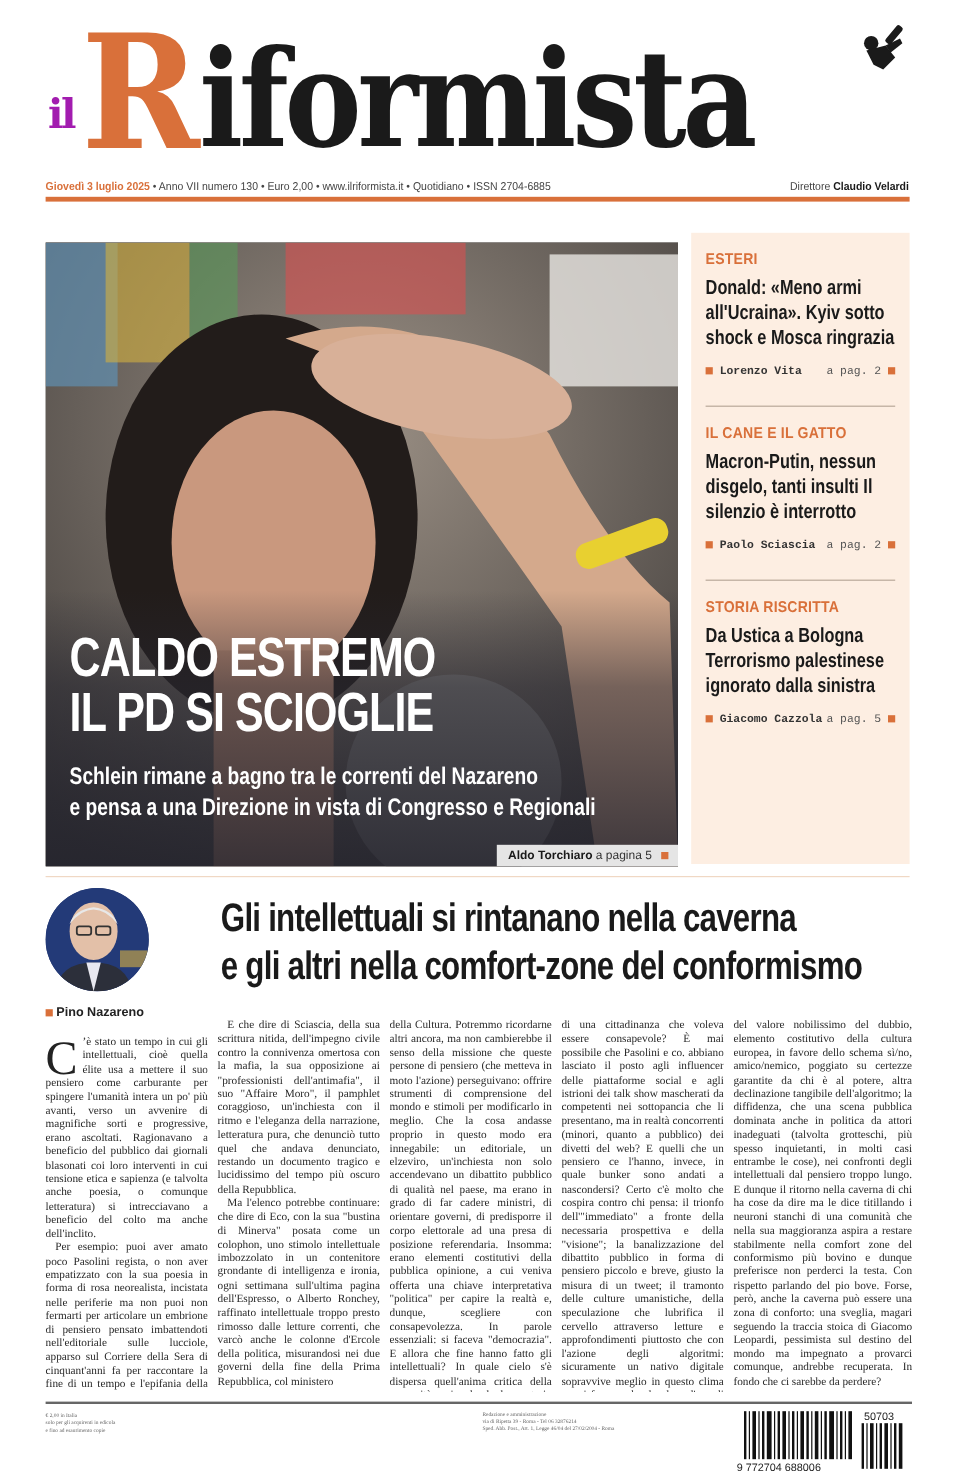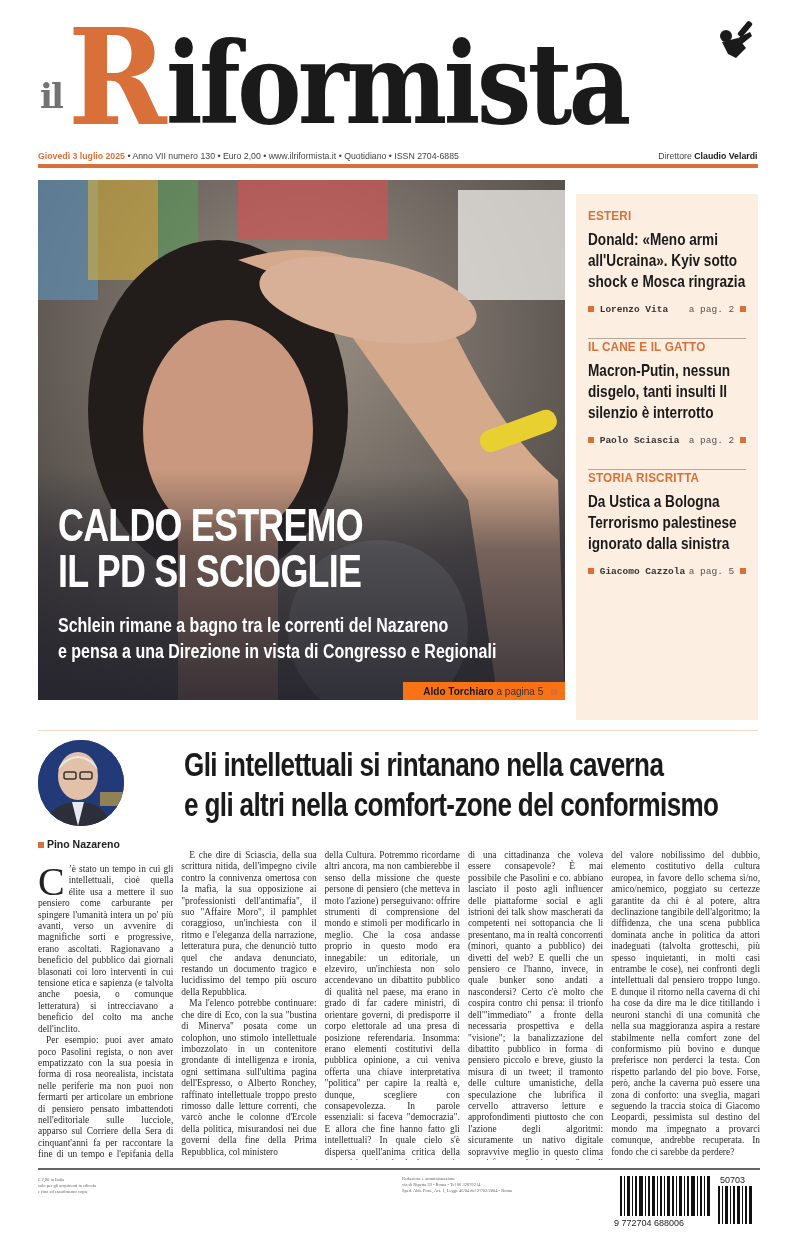--- a/index.html
+++ b/index.html
@@ -1,41 +1,41 @@
 <!DOCTYPE html>
 <html><head>
 <meta charset="utf-8">
 <style>
   * { box-sizing: border-box; margin: 0; padding: 0; }
   body { width: 800px; height: 1236px; background: #ffffff; font-family: "Liberation Sans", sans-serif; color: #1a1a1a; position: relative; overflow: hidden; }
 
   
   .masthead { position: absolute; left: 38px; top: 18px; width: 720px; height: 120px; }
-  .logo-il { position: absolute; left: 2px; top: 58px; font-family: "DejaVu Serif", serif; font-weight: bold; font-size: 34px; letter-spacing: -2px; color: #737373; }
+  .logo-il { position: absolute; left: 2px; top: 58px; font-family: "DejaVu Serif", serif; font-weight: bold; font-size: 34px; letter-spacing: -2px; color: #a21caf; }
   .logo-R { position: absolute; left: 30px; top: -6px; font-family: "DejaVu Serif", serif; font-weight: bold; font-size: 132px; color: #d9703a; line-height: 1; transform: scaleX(0.9); transform-origin: left; }
   .logo-rest { position: absolute; left: 128px; top: 10px; font-family: "DejaVu Serif", serif; font-weight: bold; font-size: 112px; color: #1a1a1a; line-height: 1; letter-spacing: -4px; transform: scaleX(0.86); transform-origin: left; }
   .logo-figure { position: absolute; left: 678px; top: 0px; width: 40px; height: 48px; }
   .dateline { position: absolute; left: 38px; top: 150px; width: 720px; font-family: "Liberation Sans", sans-serif; font-size: 9.5px; color: #444; display: flex; justify-content: space-between; transform: scaleX(0.92); transform-origin: left; width: 782px; }
   .dateline .date { color: #d9703a; font-weight: bold; }
   .dateline .dir b { color: #1a1a1a; font-weight: bold; }
   .rule-orange { position: absolute; left: 38px; top: 164px; width: 720px; height: 4px; background: #d9703a; }
 
   
-  .hero { position: absolute; left: 38px; top: 180px; width: 527px; height: 520px; overflow: hidden; background: #4a4540; }
+  .hero { position: absolute; left: 38px; top: 202px; width: 527px; height: 520px; overflow: hidden; background: #4a4540; }
   .hero-photo { position: absolute; inset: 0; }
   .hero-overlay { position: absolute; left: 0; right: 0; bottom: 0; height: 230px; background: linear-gradient(to bottom, rgba(40,40,45,0) 0%, rgba(40,40,50,0.55) 35%, rgba(35,35,45,0.85) 100%); }
   .hero-title { position: absolute; left: 20px; top: 322px; color: #fff; font-family: "Liberation Sans", sans-serif; font-weight: bold; font-size: 46px; line-height: 46px; letter-spacing: -1px; transform: scaleX(0.78); transform-origin: left; white-space: nowrap; }
   .hero-sub { position: absolute; left: 20px; top: 432px; color: #fff; font-family: "Liberation Sans", sans-serif; font-weight: bold; font-size: 20px; line-height: 26px; transform: scaleX(0.8); transform-origin: left; white-space: nowrap; }
-  .hero-credit { position: absolute; right: 0; bottom: 0; background: #f97316; padding: 4px 8px 3px 20px; font-size: 10px; color: #333; }
+  .hero-credit { position: absolute; right: 0; bottom: 0; background: #e5e5e5; padding: 4px 8px 3px 9px; font-size: 10px; color: #333; }
   .hero-credit b { color: #1a1a1a; }
   .sq { display: inline-block; width: 6px; height: 6px; background: #d9703a; vertical-align: middle; }
 
   
   .sidebar { position: absolute; left: 576px; top: 194px; width: 182px; height: 526px; background: #fdeee2; padding: 14px 12px 0 12px; }
-  .side-item { height: 131px; border-bottom: 1px solid #b8a89a; position: relative; }
+  .side-item { height: 131px; border-bottom: 1px solid #b8a89a; margin-bottom: 14px; position: relative; }
   .side-item:last-child { border-bottom: none; }
   .side-cat { font-family: "Liberation Sans", sans-serif; font-weight: bold; font-size: 13px; color: #d9703a; letter-spacing: 0.2px; transform: scaleX(0.9); transform-origin: left; white-space: nowrap; }
   .side-head { margin-top: 6px; font-family: "Liberation Sans", sans-serif; font-weight: bold; font-size: 17px; line-height: 21px; color: #1a1a1a; transform: scaleX(0.8); transform-origin: left; width: 200px; }
   .side-meta { position: absolute; left: 0; right: 0; top: 96px; display: flex; justify-content: space-between; font-size: 9.5px; font-family: Liberation Mono, monospace; }
   .side-meta .author { font-weight: bold; color: #333; }
   .side-meta .page { color: #555; text-align: center; }
 
   .divider-top { position: absolute; left: 38px; top: 730px; width: 720px; height: 1px; background: #f0d8c4; }
 
   

